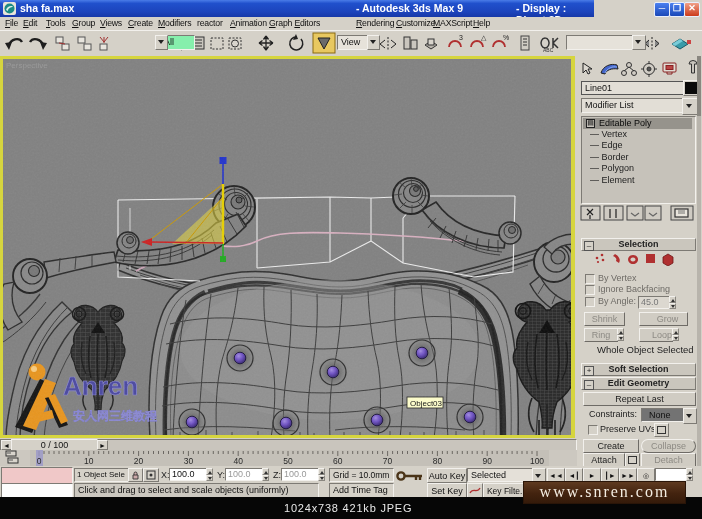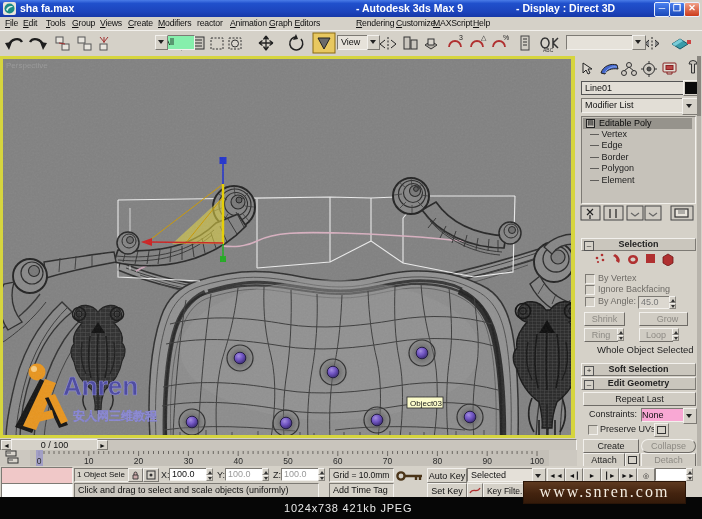--- a/index.html
+++ b/index.html
@@ -3,21 +3,21 @@
 <style>
 html,body{margin:0;padding:0;}
 body{width:702px;height:519px;overflow:hidden;font-family:"Liberation Sans",sans-serif;background:#000;}
 #root{position:absolute;top:0;left:0;width:702px;height:519px;background:#d5d1c8;}
 .abs{position:absolute;}
 .raised{border-top:1px solid #f2f0ec;border-left:1px solid #f2f0ec;border-right:1px solid #7d7a74;border-bottom:1px solid #7d7a74;background:#d5d1c8;}
 .sunk{border-top:1px solid #7d7a74;border-left:1px solid #7d7a74;border-right:1px solid #f2f0ec;border-bottom:1px solid #f2f0ec;}
 .btn{display:flex;align-items:center;justify-content:center;font-size:9px;color:#111;}
 .u{text-decoration:underline;}
 
-#title{top:0;left:0;width:670px;height:17px;background:linear-gradient(180deg,#4a7ce8 0%,#2050cc 20%,#1c44bc 70%,#1638a8 100%);color:#fff;font-weight:bold;font-size:10.5px;}
+#title{top:0;left:0;width:594px;height:17px;background:linear-gradient(180deg,#4a7ce8 0%,#2050cc 20%,#1c44bc 70%,#1638a8 100%);color:#fff;font-weight:bold;font-size:10.5px;}
 .wbtn{position:absolute;top:2px;width:14px;height:13px;border-radius:2px;border:1px solid #e8eefc;color:#fff;font-size:9px;line-height:11px;text-align:center;}
 
 #menu{top:17px;left:0;width:702px;height:13px;background:#d5d1c8;font-size:8.7px;letter-spacing:-0.2px;color:#111;border-bottom:1px solid #b8b4ac;}
 #menu > span{position:absolute;top:1px;white-space:nowrap;}
 
 #tbar{top:30px;left:0;width:702px;height:26px;background:#d5d1c8;border-top:1px solid #f2f0ec;}
 
 #tslide{top:438px;left:0;width:577px;height:12px;background:#d5d1c8;}
 #tbarrow{top:450px;left:0;width:577px;height:16px;background:#cfccc4;}
 #status{top:466px;left:0;width:702px;height:31px;background:#d5d1c8;font-size:9px;}
@@ -523,32 +523,32 @@
         <div class="up"></div>
         <div class="dn"></div>
       </div>
   <div class="pbtn dis" style="left:9px;top:256px;width:39px;height:12px;line-height:12px;">Shrink</div>
   <div class="pbtn dis" style="left:64px;top:256px;width:39px;height:12px;line-height:12px;padding-left:8px;">Grow</div>
   <div class="pbtn dis" style="left:9px;top:272px;width:32px;height:12px;line-height:12px;">Ring</div>
   <div class="spin abs" style="left:42px;top:272px;height:13px;">
         <div class="up"></div>
         <div class="dn"></div>
       </div>
-  <div class="pbtn dis" style="left:64px;top:272px;width:32px;height:12px;line-height:12px;">Loop</div>
+  <div class="pbtn dis" style="left:64px;top:272px;width:32px;height:12px;line-height:12px;text-align:right;">Loop</div>
   <div class="spin abs" style="left:97px;top:272px;height:13px;">
         <div class="up"></div>
         <div class="dn"></div>
       </div>
   <div class="lbl" style="left:22px;top:288px;font-size:9.5px;">Whole Object Selected</div>
 
   <div class="roll" style="top:307px;"><span class="pm">+</span>Soft Selection</div>
   <div class="roll" style="top:321px;"><span class="pm">–</span>Edit Geometry</div>
   <div class="pbtn" style="left:8px;top:336px;width:111px;height:12px;line-height:12px;">Repeat Last</div>
   <div class="lbl" style="left:14px;top:353px;">Constraints:</div>
-  <div class="fld abs" style="left:66px;top:352px;width:42px;height:12px;background:#f9a8d4;line-height:12px;padding-left:0;">None</div>
+  <div class="fld abs" style="left:66px;top:352px;width:42px;height:12px;background:#737373;line-height:12px;padding-left:7px;">None</div>
   <div class="raised abs" style="left:108px;top:352px;width:12px;height:14px;">
         <svg width="10" height="12">
           <path d="M2,5 L8,5 L5,9 Z" fill="#222"></path>
         </svg>
       </div>
   <div class="cb" style="left:13px;top:369px;"></div>
       <div class="lbl" style="left:25px;top:368px;">Preserve UVs</div>
   <div class="raised abs" style="left:79px;top:367px;width:13px;height:12px;">
         <div style="position:absolute;left:2px;top:2px;width:7px;height:6px;border:1px solid #333;"></div>
       </div>

